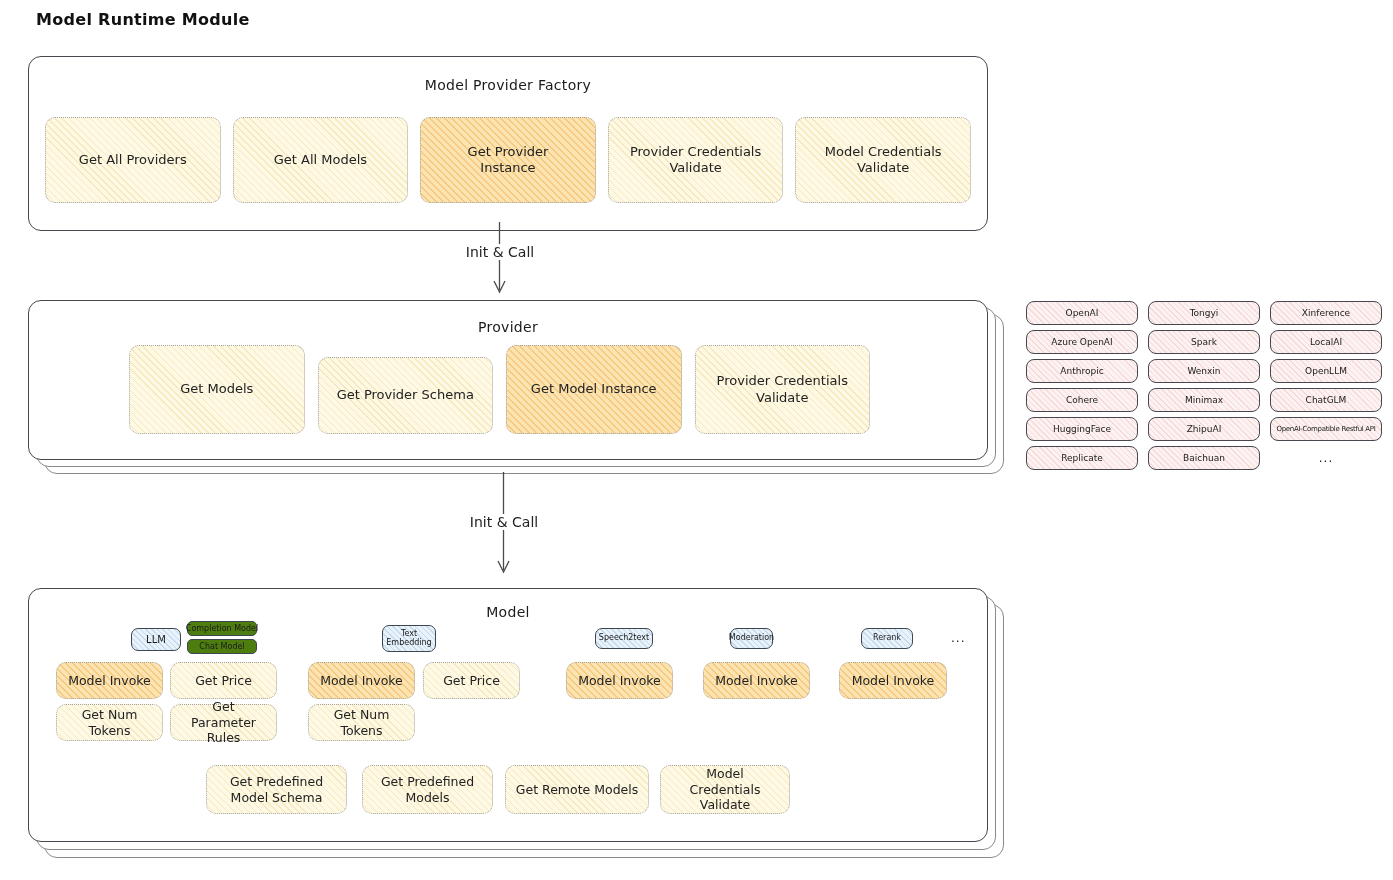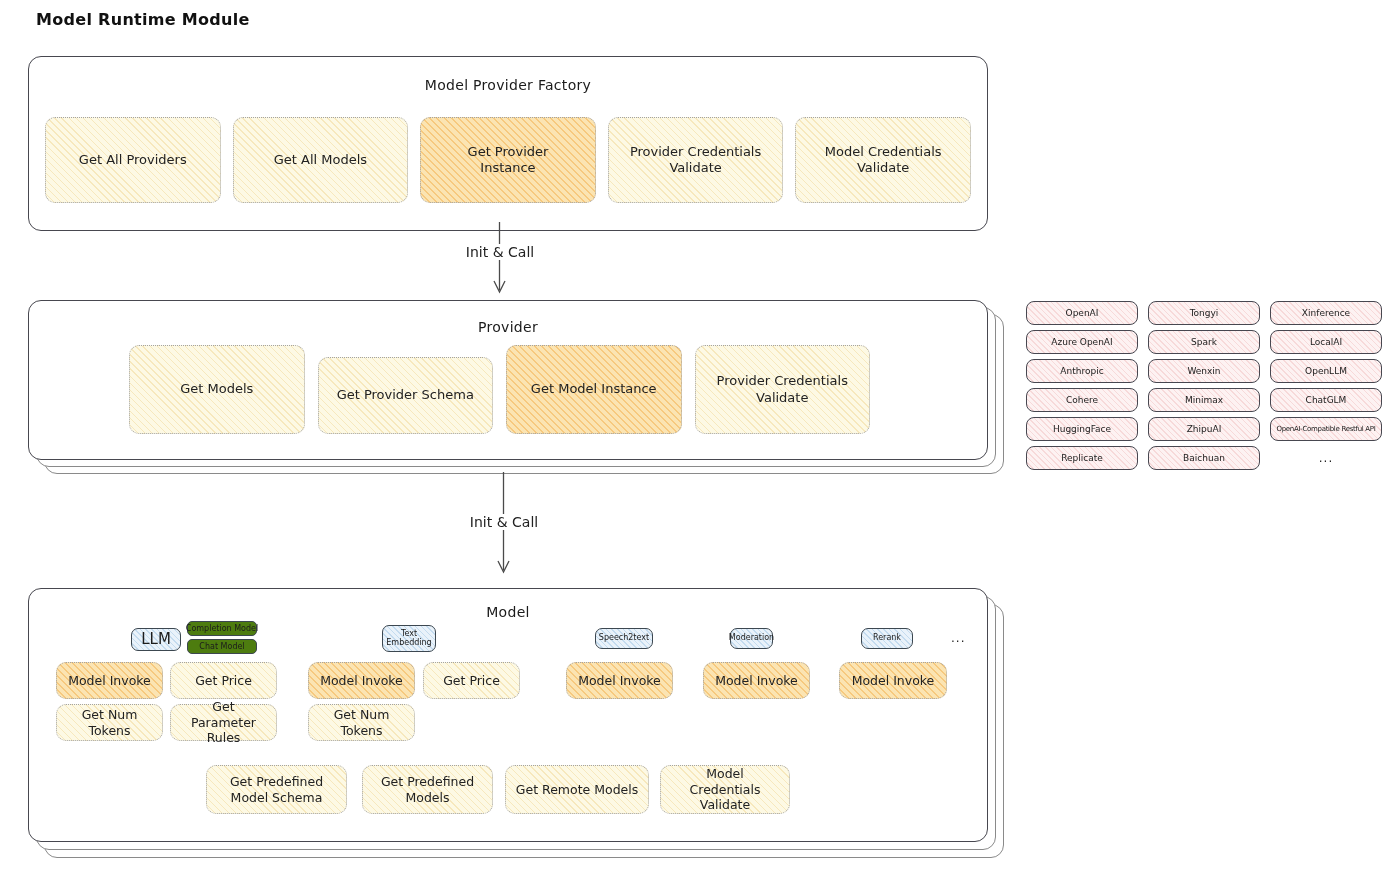--- a/index.html
+++ b/index.html
@@ -150,21 +150,21 @@
     <line x1="9.5" y1="0" x2="9.5" y2="98"></line>
     <polyline points="4,89 9.5,100 15,89"></polyline>
   </svg>
   <div class="arrow-label" style="left:504px;top:514px;">Init &amp; Call</div>
 
   <div class="stack" style="left:44px;top:604px;width:958px;height:252px;"></div>
   <div class="stack" style="left:36px;top:596px;width:958px;height:252px;"></div>
   <div class="container" style="left:28px;top:588px;width:958px;height:252px;">
     <div class="sec-title" style="top:15px;">Model</div>
 
-    <div class="tag" style="left:102px;top:39px;width:50px;height:23px;font-size:15px;">LLM</div>
+    <div class="tag" style="left:102px;top:39px;width:50px;height:23px;font-size:10px;">LLM</div>
     <div class="wtag" style="left:158px;top:32px;width:70px;height:15px;">Completion Model</div>
     <div class="wtag" style="left:158px;top:50px;width:70px;height:15px;">Chat Model</div>
     <div class="tag" style="left:353px;top:36px;width:54px;height:27px;padding:0 6px;">Text Embedding</div>
     <div class="tag" style="left:566px;top:39px;width:58px;height:21px;">Speech2text</div>
     <div class="tag" style="left:701px;top:39px;width:43px;height:21px;">Moderation</div>
     <div class="tag" style="left:832px;top:39px;width:52px;height:21px;">Rerank</div>
     <div class="tags-more" style="left:922px;top:42px;">...</div>
 
     <div class="node hl sm abs" style="left:27px;top:73px;width:107px;height:37px;">
         <span>Model Invoke</span>

